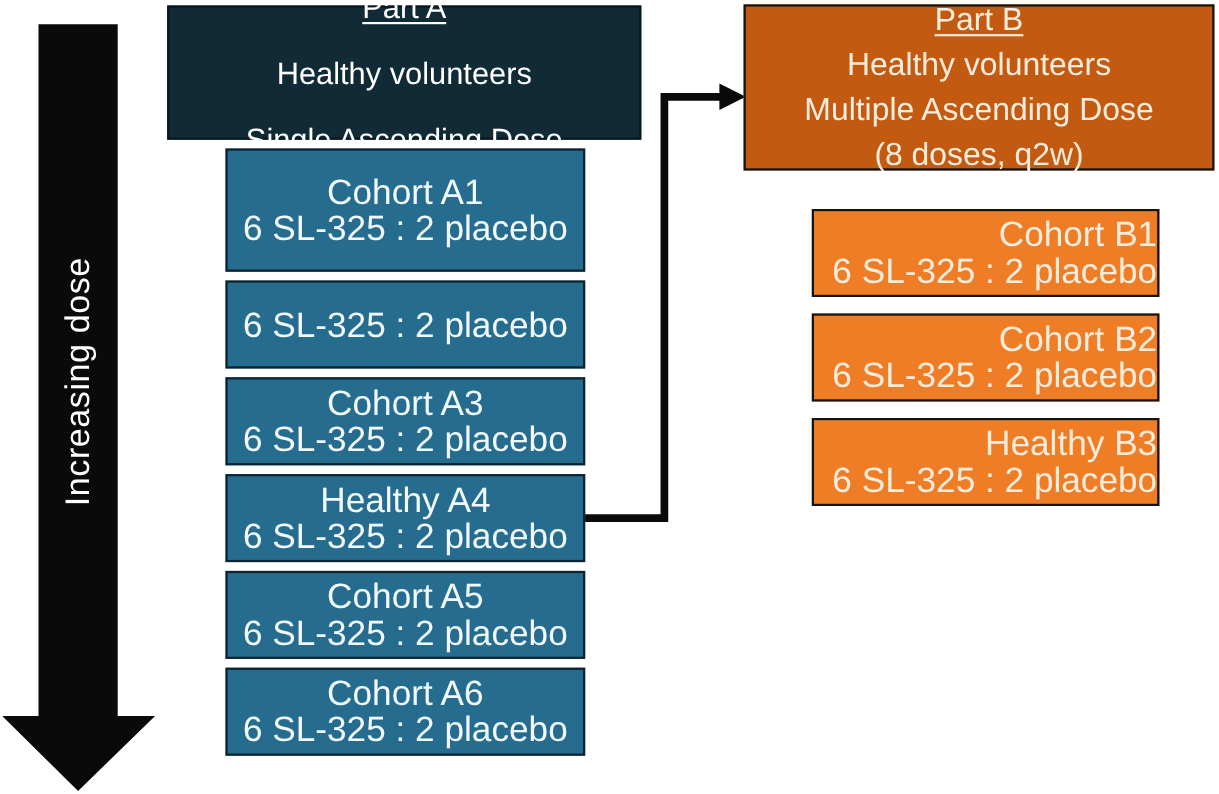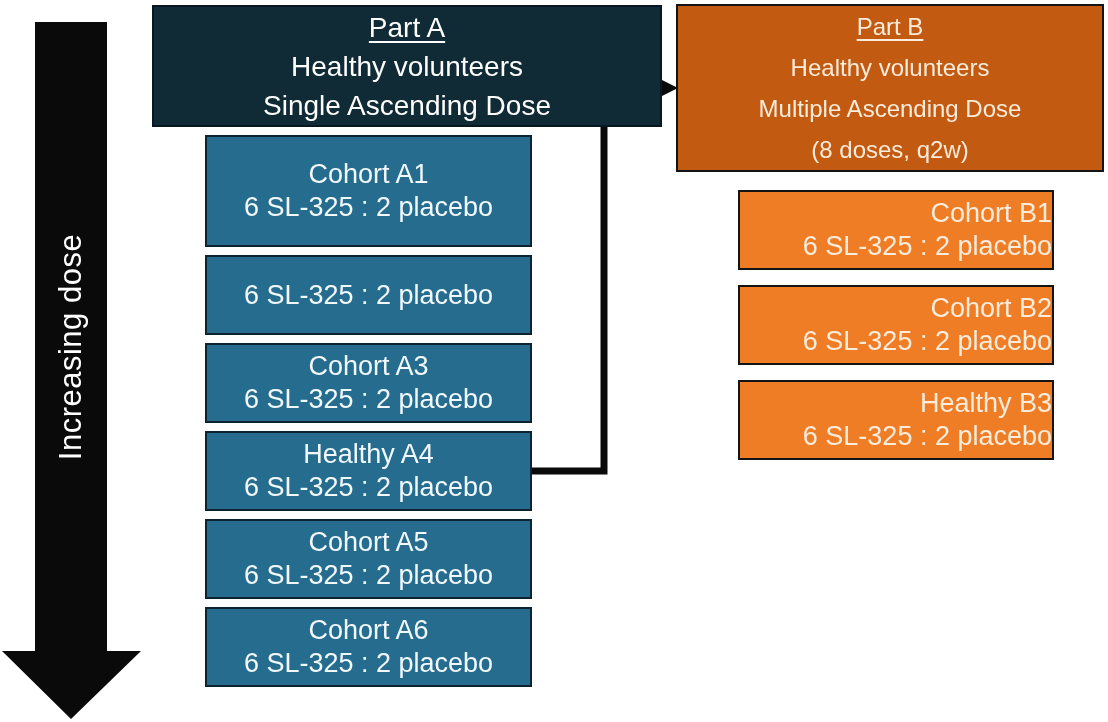--- a/index.html
+++ b/index.html
@@ -35,52 +35,53 @@
     position: absolute;
     box-sizing: border-box;
     display: flex;
     flex-direction: column;
     align-items: center;
     justify-content: center;
     text-align: center;
   }
   .part-a-header {
     left: 152px; top: 5px;
-    width: 510px; height: 122px;
+    width: 431px; height: 122px;
     background: #102a36;
     border: 2px solid #081820;
     color: #ffffff;
     font-size: 28px;
     line-height: 39px;
+    gap: 21px;
   }
   .part-b-header {
     left: 676px; top: 4px;
-    width: 428px; height: 168px;
+    width: 428px; height: 151px;
     background: #c35a11;
     border: 2px solid #141414;
     color: #fbecdc;
-    font-size: 24px;
+    font-size: 29px;
     line-height: 41px;
   }
   .header-title { text-decoration: underline; text-underline-offset: 4px; }
   .cohort-col {
     position: absolute;
     display: flex;
     flex-direction: column;
   }
   .col-a { left: 205px; top: 135px; width: 327px; gap: 8px; }
   .col-b { left: 738px; top: 190px; width: 316px; gap: 15px; }
   .cohort {
     box-sizing: border-box;
     display: flex;
     flex-direction: column;
     align-items: center;
     justify-content: center;
     text-align: center;
-    font-size: 27px;
+    font-size: 32px;
     line-height: 33px;
     height: 80px;
   }
   .cohort-a {
     background: #256c8f;
     border: 2px solid #0d2430;
     color: #f2f9fc;
   }
   .col-a .cohort:first-child { height: 112px; }
   .cohort-b {

